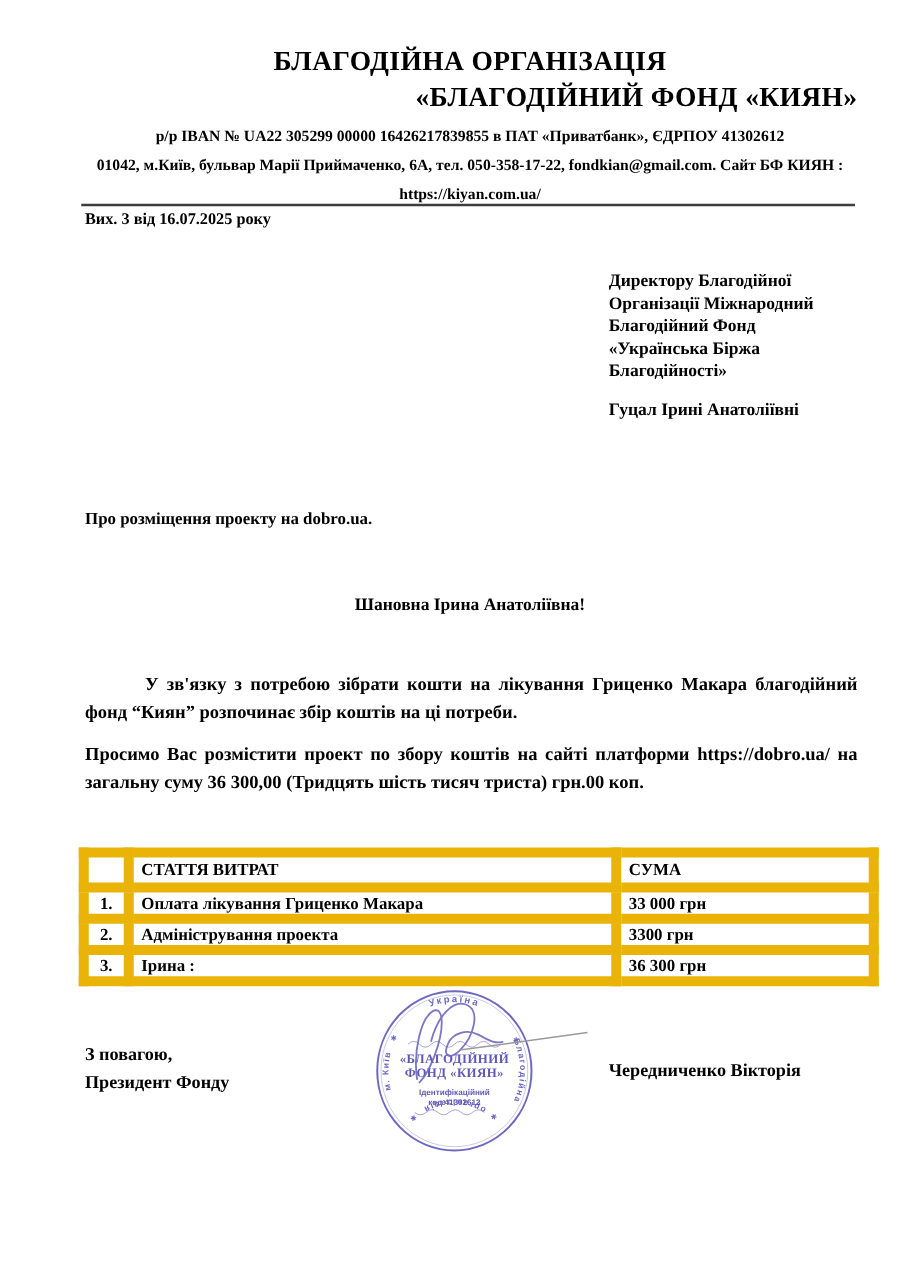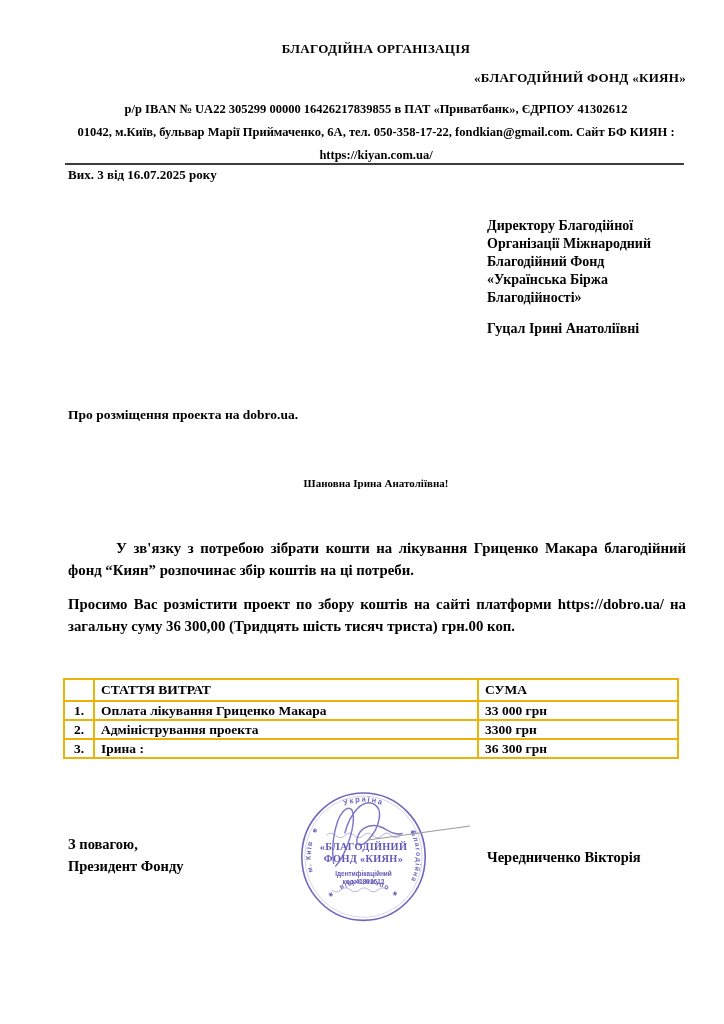--- a/index.html
+++ b/index.html
@@ -2,38 +2,38 @@
 <html lang="uk"><head>
 <meta charset="utf-8">
 <style>
   html,body{margin:0;padding:0;background:#ffffff;}
   .page{
     position:relative;width:724px;height:1024px;background:#ffffff;overflow:hidden;
     font-family:"Liberation Serif","DejaVu Serif",serif;font-weight:bold;color:#000;
   }
   
   .org-header{position:absolute;left:66px;top:38px;width:620px;text-align:center;}
-  .org-title{font-size:13px;line-height:22px;letter-spacing:.3px;}
+  .org-title{font-size:22px;line-height:22px;letter-spacing:.3px;}
   .org-title.second{margin-top:7px;text-align:right;}
   .org-detail{font-size:12.5px;line-height:23px;margin-top:0;}
   .org-detail.first{margin-top:9px;}
   .header-rule{position:absolute;left:65px;top:163px;width:619px;height:0;border-top:2px solid #3d3d3d;}
   .ref-line{position:absolute;left:68px;top:167px;font-size:13px;}
   
   .recipient{position:absolute;left:487px;top:217px;width:205px;font-size:14px;line-height:18px;}
   .recipient-person{margin-top:13px;}
   
   .subject-line{position:absolute;left:68px;top:407px;font-size:13.5px;}
-  .greeting{position:absolute;left:66px;top:477px;width:620px;text-align:center;font-size:11px;}
+  .greeting{position:absolute;left:66px;top:477px;width:620px;text-align:center;font-size:14px;}
   .para{position:absolute;left:68px;width:618px;font-size:14.8px;line-height:21.5px;text-align:justify;margin:0;}
   .para1{top:538px;text-indent:48px;}
   .para2{top:594px;}
   
   .expenses{position:absolute;left:63px;top:678px;border-collapse:collapse;}
-  .expenses td,.expenses th{border:2px solid #eab308;font-size:13.5px;font-weight:bold;
+  .expenses td,.expenses th{border:8px solid #eab308;font-size:13.5px;font-weight:bold;
     padding:0 6px;text-align:left;vertical-align:middle;white-space:nowrap;}
   .expenses th{height:20px;}
   .expenses td{height:17px;}
   .col-num{width:16px;text-align:center !important;padding:0 4px;}
   .col-item{width:370px;}
   .col-sum{width:186px;}
   
   .closing{position:absolute;left:68px;top:833px;font-size:14.5px;line-height:22px;}
   .signer-name{position:absolute;left:487px;top:849px;font-size:14.5px;}
   .stamp-svg{position:absolute;left:297px;top:789px;width:133px;height:136px;opacity:.88;}
@@ -61,21 +61,21 @@
 
   <div class="recipient">
     <div>Директору Благодійної</div>
     <div>Організації Міжнародний</div>
     <div>Благодійний Фонд</div>
     <div>«Українська Біржа</div>
     <div>Благодійності»</div>
     <div class="recipient-person">Гуцал Ірині Анатоліївні</div>
   </div>
 
-  <div class="subject-line">Про розміщення проекта на dobro.ua.</div>
+  <div class="subject-line">Про розміщення проекту на dobro.ua.</div>
 
   <div class="greeting">Шановна Ірина Анатоліївна!</div>
 
   <p class="para para1">У зв'язку з потребою зібрати кошти на лікування Гриценко Макара благодійний фонд “Киян” розпочинає збір коштів на ці потреби.</p>
   <p class="para para2">Просимо Вас розмістити проект по збору коштів на сайті платформи  https://dobro.ua/  на загальну суму 36 300,00 (Тридцять шість тисяч триста) грн.00 коп.</p>
 
   <table class="expenses">
     <thead>
       <tr>
         <th class="col-num"></th>

